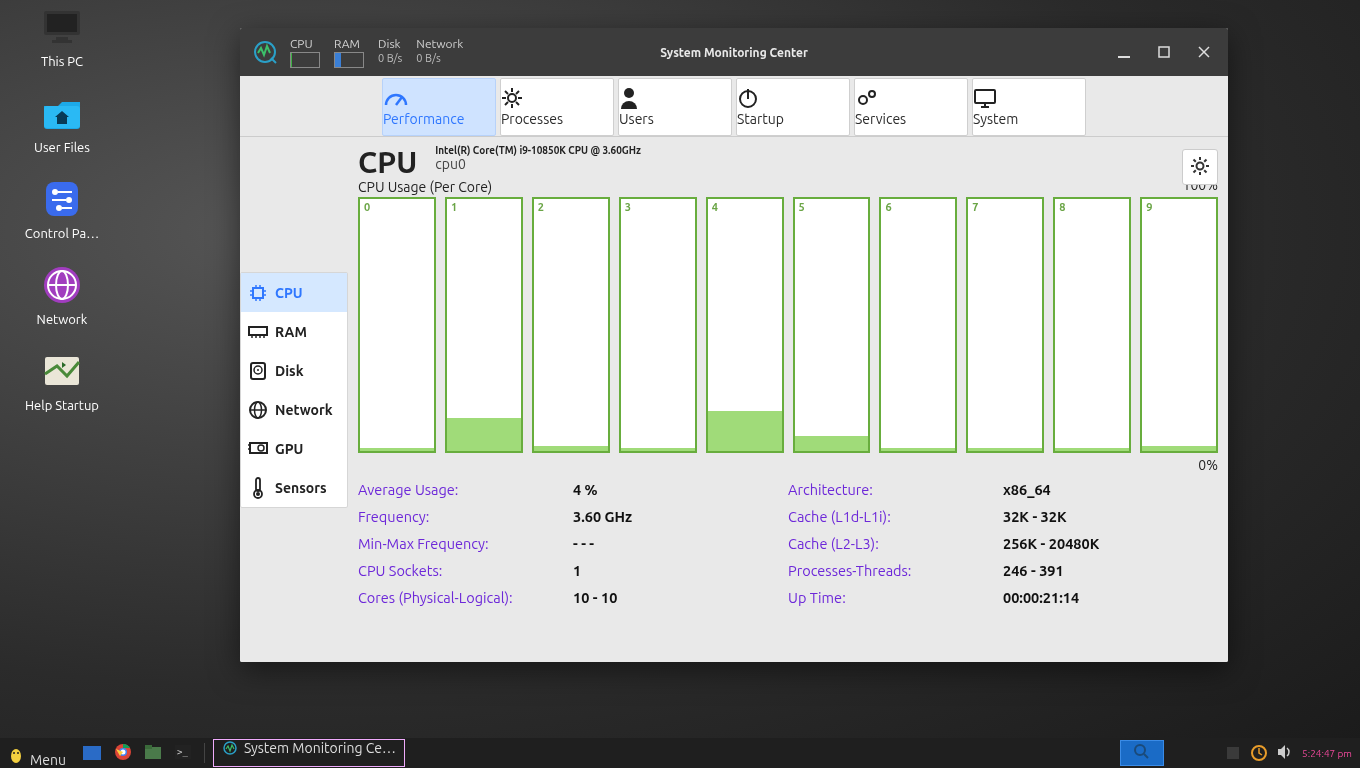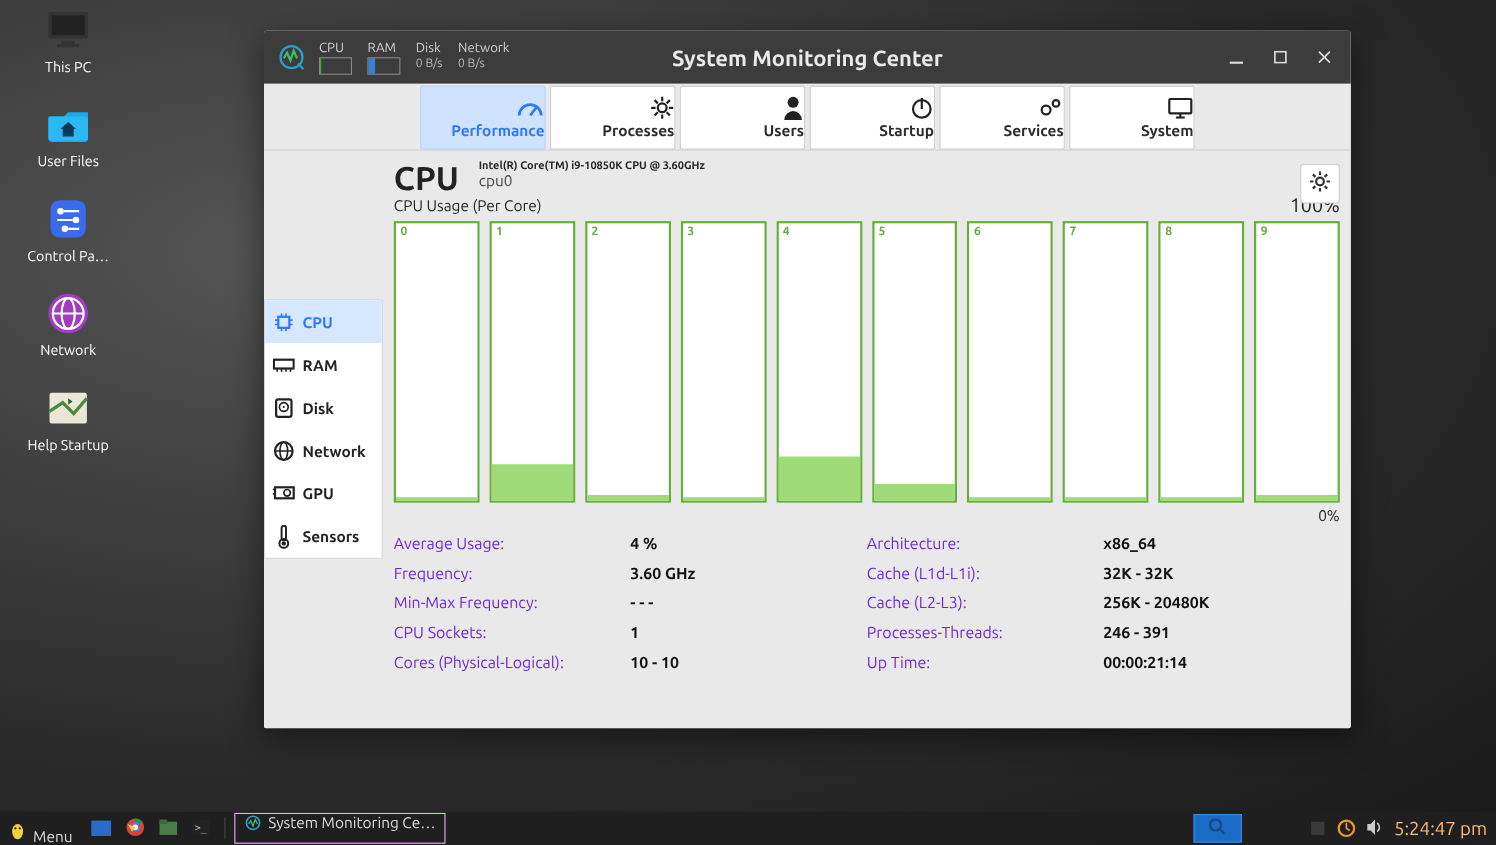--- a/index.html
+++ b/index.html
@@ -9,60 +9,60 @@
 .desk-icon .ic{width:44px;height:42px;display:flex;align-items:center;justify-content:center}
 
 .window{position:absolute;left:240px;top:28px;width:988px;height:634px;background:#e9e9e9;border-radius:2px;box-shadow:0 8px 30px rgba(0,0,0,.5);overflow:hidden;display:flex;flex-direction:column}
 .titlebar{height:48px;background:#3c3c3c;display:flex;align-items:center;color:#ddd;font-size:13px;position:relative}
 .titlebar .app-ico{width:30px;height:30px;margin-left:10px;display:flex;align-items:center;justify-content:center}
 .titlebar .meters{display:flex;gap:14px;margin-left:10px;align-items:flex-start}
 .meters .mlbl{font-size:12px;color:#d0d0d0}
 .meters .mbar{width:28px;height:14px;border:1px solid #888;margin-top:2px}
 .meters .mbari{height:100%;}
 .meters .mval{font-size:11px;color:#bbb;margin-top:2px}
-.titlebar .wtitle{position:absolute;left:0;right:0;text-align:center;font-size:20px;font-weight:600;color:#eaeaea;pointer-events:none}
+.titlebar .wtitle{position:absolute;left:0;right:0;text-align:center;font-size:12px;font-weight:600;color:#eaeaea;pointer-events:none}
 .titlebar .winbtns{margin-left:auto;margin-right:6px;display:flex;gap:4px}
 .winbtn{width:36px;height:30px;display:flex;align-items:center;justify-content:center;color:#ddd;font-size:15px}
 
 .tabs{height:58px;display:flex;justify-content:center;gap:4px;align-items:stretch;padding-top:2px;border-bottom:1px solid #ccc;background:#e9e9e9}
-.tab{width:112px;background:#fff;border:1px solid #cfcfcf;border-radius:2px;display:flex;flex-direction:column;align-items:flex-end;justify-content:center;font-size:14px;font-weight:700;color:#2b2b2b}
+.tab{width:112px;background:#fff;border:1px solid #cfcfcf;border-radius:2px;display:flex;flex-direction:column;align-items:flex-start;justify-content:center;font-size:14px;font-weight:400;color:#2b2b2b}
 .tab .tico{height:22px;display:flex;align-items:center;justify-content:center;margin-bottom:2px}
 .tab.active{background:#cfe3ff;border-color:#b7d2fa;color:#2f77ff}
 .tab.active .tico svg *{stroke:#2f77ff}
 
 .content{flex:1;display:flex;background:#e9e9e9}
 .sidebar{width:113px;background:#fff;border:1px solid #d6d6d6;border-radius:2px;margin-top:135px;height:fit-content;display:flex;flex-direction:column}
 .sidebar .sitem{height:39px;display:flex;align-items:center;gap:6px;padding:0 6px;font-size:14px;font-weight:600;color:#222;border-bottom:0}
 .sidebar .sitem.active{background:#d5e8ff;color:#2f77ff}
 .sitem .sico{width:22px;height:22px;display:flex;align-items:center;justify-content:center}
 .main{flex:1;padding:8px 10px;display:flex;flex-direction:column}
 .header{display:flex;align-items:flex-start;gap:18px;position:relative}
 .header .section-title{font-size:30px;font-weight:700;color:#222}
 .header .model{font-size:10px;font-weight:700;color:#222}
 .header .coreid{font-size:14px;color:#444}
 .header .gear{position:absolute;right:0;top:4px;width:34px;height:34px;background:#fff;border:1px solid #ccc;border-radius:3px;display:flex;align-items:center;justify-content:center}
 .usage-label{font-size:14px;color:#222;}
-.scale-top{font-size:18px;color:#222;text-align:right;margin-top:-18px}
+.scale-top{font-size:14px;color:#222;text-align:right;margin-top:-18px}
 .cores{display:flex;gap:9px;margin-top:4px}
 .core{flex:1;height:252px;border:2px solid #68ad3d;position:relative;background:#fff}
 .core .num{position:absolute;left:4px;top:2px;font-size:11px;font-weight:700;color:#6ba547}
 .core .fill{position:absolute;left:0;right:0;bottom:0;background:#a0db79}
 .scale-bot{font-size:14px;color:#222;text-align:right;margin-top:4px}
 .stats{display:grid;grid-template-columns:215px 215px 215px 215px;row-gap:10px;margin-top:8px;font-size:14.5px;color:#222}
 .stats .lbl{color:#6d28d9}
 .stats .val{font-weight:700;color:#111}
 
 .taskbar{position:absolute;left:0;bottom:0;width:100%;height:30px;background:#1f1f1f;display:flex;align-items:center;color:#ddd;font-size:14px}
 .tb-left{display:flex;align-items:center;gap:4px;height:100%}
 .tb-item{height:26px;padding:0 4px;display:flex;align-items:center;justify-content:center}
 .tb-item.active{background:#1a6bc6;border:1px solid #3a8be6;height:24px}
 .tb-task{height:26px;border:1px solid #f0abfc;display:flex;align-items:flex-start;gap:6px;padding:0 8px;max-width:200px}
 .tb-right{margin-left:auto;display:flex;align-items:center;gap:8px;padding-right:8px;height:100%}
 .tb-right .brand{width:18px;height:18px;display:flex;align-items:center;justify-content:center}
-.clock{font-size:17px;color:#fdba74}
+.clock{font-size:10px;color:#ec4899}
 .menu-btn{display:flex;align-items:flex-end;gap:6px;padding:0 8px;height:100%}
 </style>
 </head>
 <body>
 
 <div class="desk-icons">
   <div class="desk-icon">
     <span class="ic">
         <svg width="44" height="38" viewBox="0 0 44 38">
           <rect x="4" y="3" width="36" height="24" rx="2" fill="#333"></rect>

